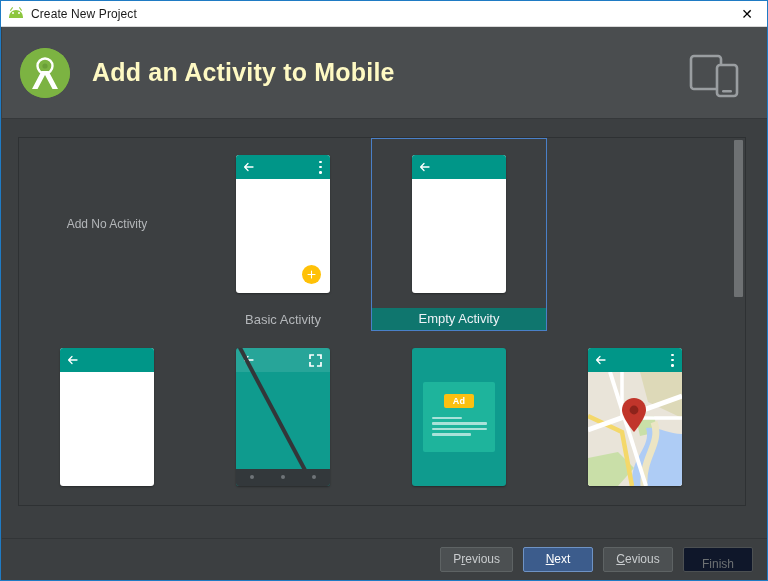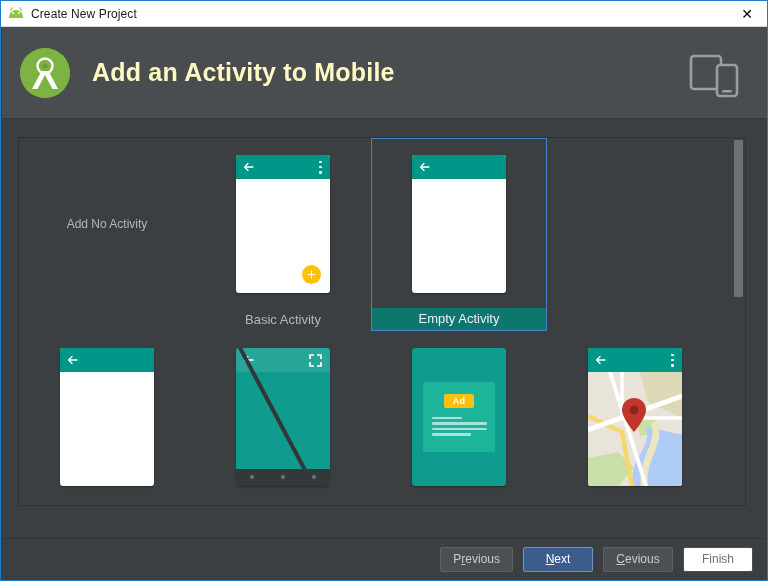--- a/index.html
+++ b/index.html
@@ -403,24 +403,25 @@
     cursor: pointer;
     white-space: nowrap;
   }
   .btn u { text-underline-offset: 1px; }
   .btn.default {
     background: #3c5c8c;
     border-color: #6f93c4;
     color: #ffffff;
   }
   .btn.disabled {
-    background: #ffffff;
+    background: #0f172a;
     border-color: #4c5052;
     color: #6d7173;
     cursor: default;
+    align-items: flex-end;
   }
 </style>
 </head>
 <body>
 
 <div class="app-window">
 
   <div class="titlebar">
     <div class="titlebar-icon">
       <div class="android-ant l"></div>

